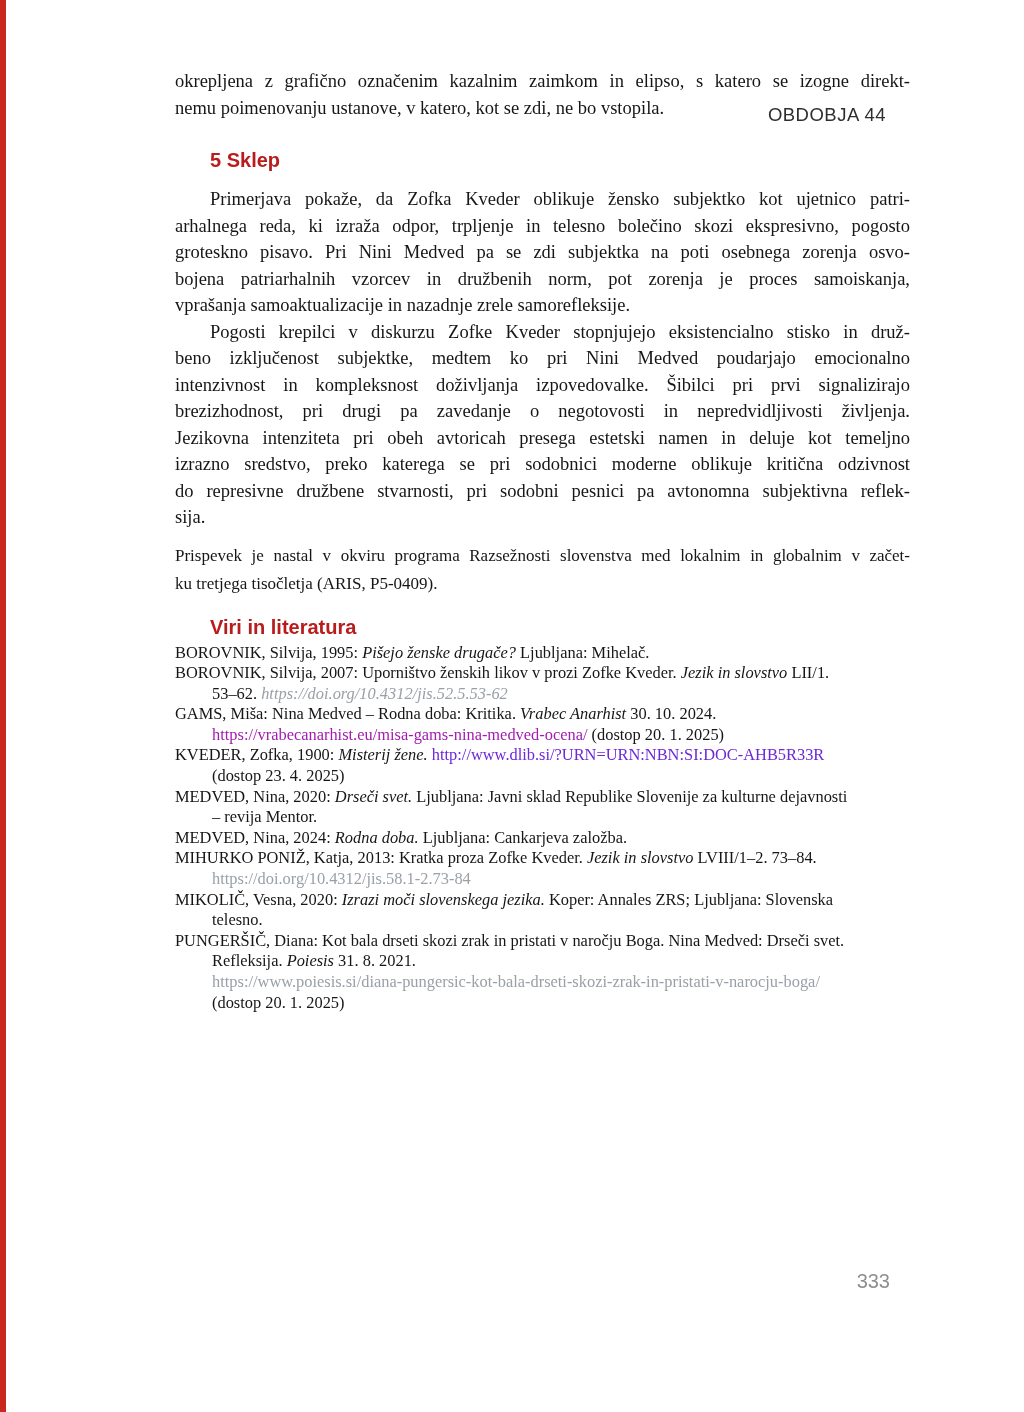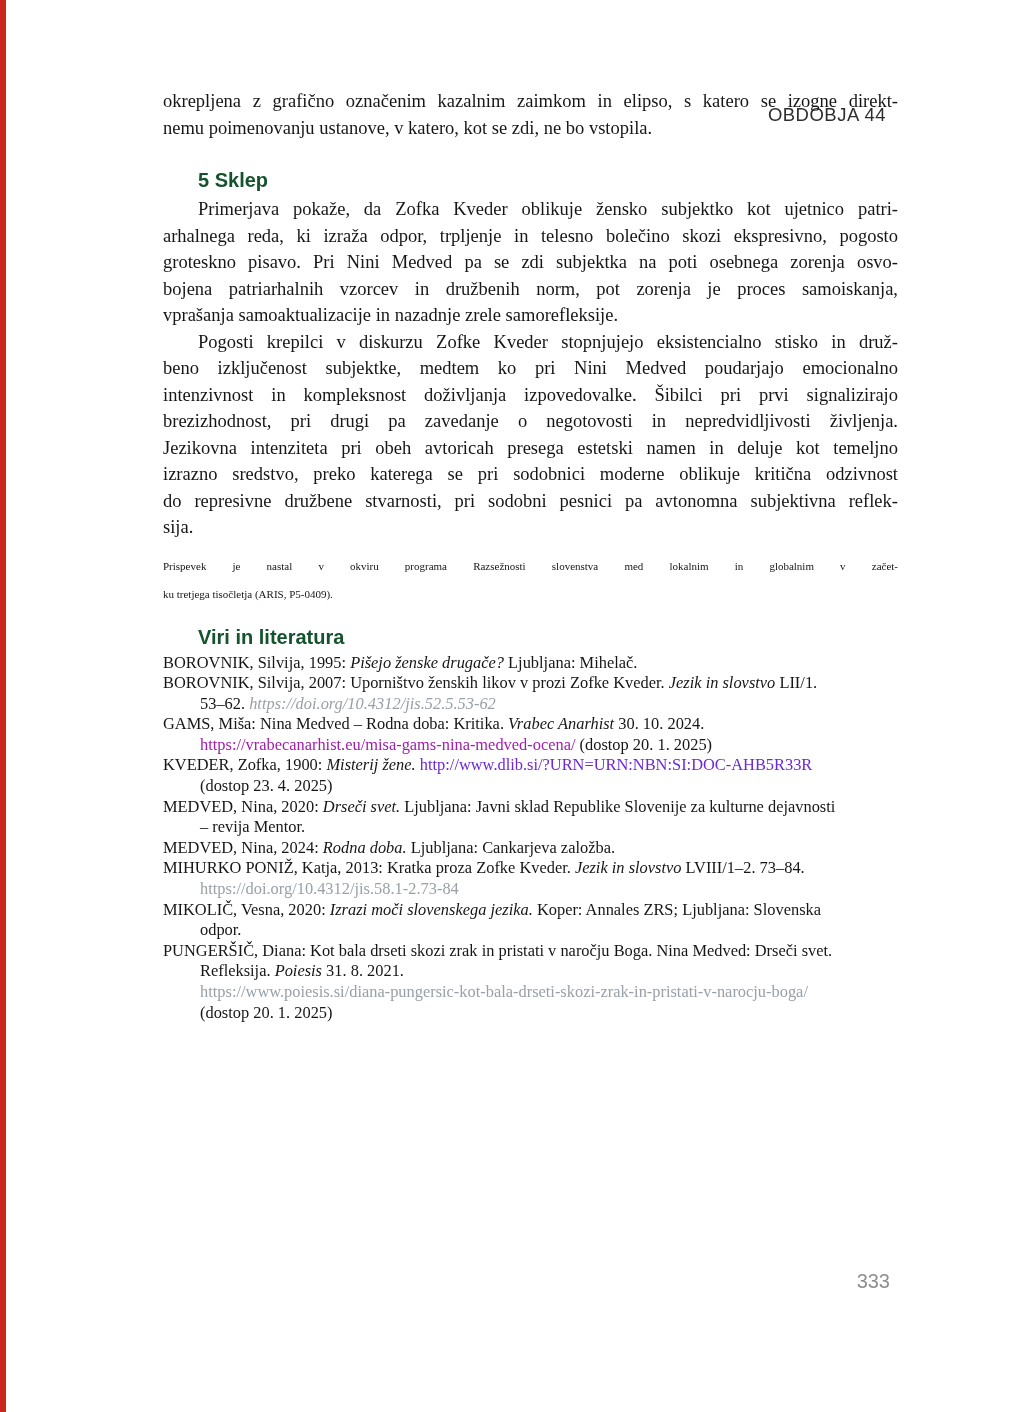--- a/index.html
+++ b/index.html
@@ -22,44 +22,44 @@
     position: absolute;
     top: 104px;
     right: 138px;
     font-family: "Liberation Sans", sans-serif;
     font-size: 18.5px;
     letter-spacing: 0.5px;
     color: #2e2e2e;
   }
   .content {
     position: absolute;
-    top: 0; left: 163px;
+    top: 0; left: 175px;
     width: 735px;
-    padding-top: 88px;
+    padding-top: 68px;
   }
   .bodytext {
     font-size: 18.5px;
     line-height: 26.5px;
   }
   .tline { white-space: normal; }
   .tline.j { text-align: justify; text-align-last: justify; }
   .tline.ind { text-indent: 35px; }
   .sect-heading {
     font-family: "Liberation Sans", sans-serif;
     font-weight: bold;
     font-size: 20px;
     line-height: 24px;
-    color: #14532d;
+    color: #b91c1c;
     padding-left: 35px;
   }
   .h-sklep { margin-top: 27px; }
-  .para-first { margin-top: 4px; }
+  .para-first { margin-top: 14px; }
   .note {
     margin-top: 11px;
-    font-size: 11px;
+    font-size: 17px;
     line-height: 28px;
   }
   .h-viri { margin-top: 17px; }
   .references {
     margin-top: 4px;
     font-size: 16.4px;
     line-height: 20.6px;
   }
   .ref-line { white-space: nowrap; }
   .ref-line.cont { padding-left: 37px; }
@@ -138,21 +138,21 @@
         </div>
         <div class="ref">
           <div class="ref-line"><span>MEDVED, Nina, 2024: </span><span class="it">Rodna doba.</span><span> Ljubljana: Cankarjeva založba.</span></div>
         </div>
         <div class="ref">
           <div class="ref-line"><span>MIHURKO PONIŽ, Katja, 2013: Kratka proza Zofke Kveder. </span><span class="it">Jezik in slovstvo</span><span> LVIII/1–2. 73–84.</span></div>
           <div class="ref-line cont"><span class="lnk" style="color: rgb(153, 160, 168);">https://doi.org/10.4312/jis.58.1-2.73-84</span></div>
         </div>
         <div class="ref">
           <div class="ref-line"><span>MIKOLIČ, Vesna, 2020: </span><span class="it">Izrazi moči slovenskega jezika.</span><span> Koper: Annales ZRS; Ljubljana: Slovenska</span></div>
-          <div class="ref-line cont"><span>odpor.</span></div>
+          <div class="ref-line cont"><span>telesno.</span></div>
         </div>
         <div class="ref">
           <div class="ref-line"><span>PUNGERŠIČ, Diana: Kot bala drseti skozi zrak in pristati v naročju Boga. Nina Medved: Drseči svet.</span></div>
           <div class="ref-line cont"><span>Refleksija. </span><span class="it">Poiesis</span><span> 31. 8. 2021.</span></div>
           <div class="ref-line cont"><span class="lnk" style="color: rgb(153, 160, 168);">https://www.poiesis.si/diana-pungersic-kot-bala-drseti-skozi-zrak-in-pristati-v-narocju-boga/</span></div>
           <div class="ref-line cont"><span>(dostop 20. 1. 2025)</span></div>
         </div>
       </div>
   </div>
 

